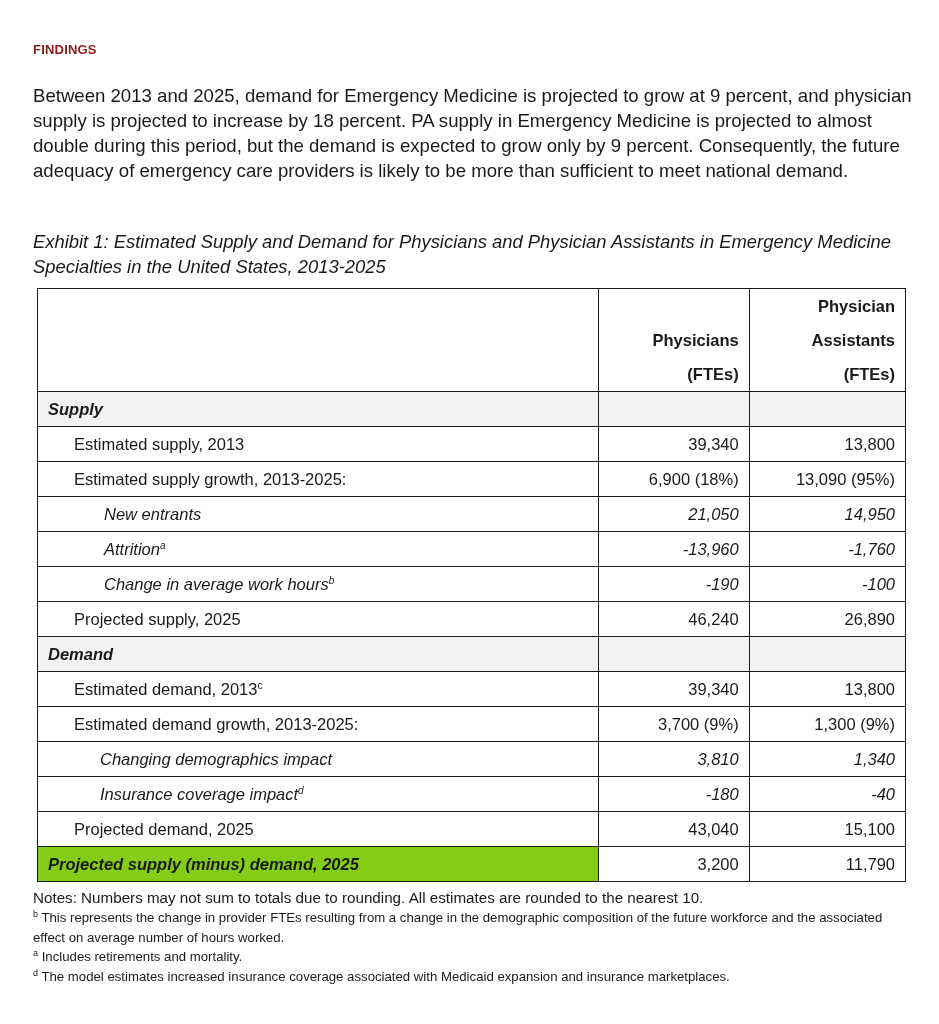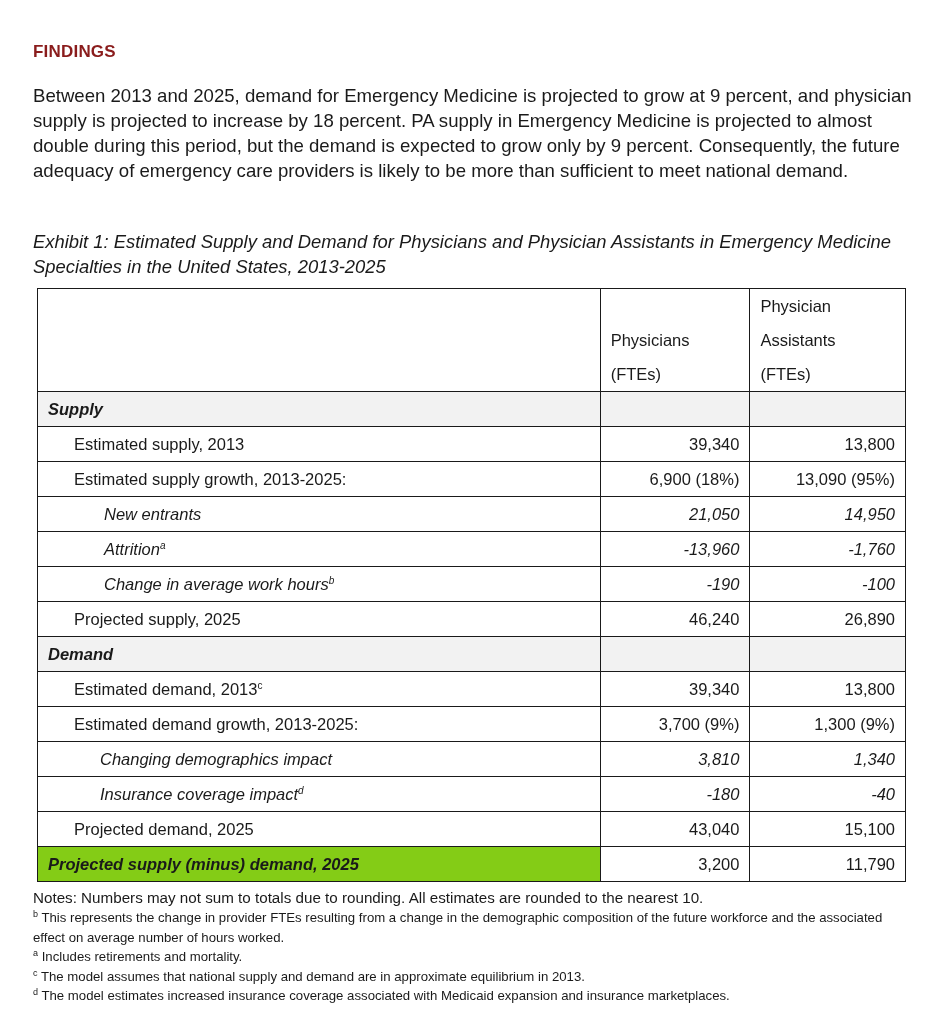--- a/index.html
+++ b/index.html
@@ -2,36 +2,36 @@
 <html><head>
 <meta charset="utf-8">
 <style>
   html, body { margin: 0; padding: 0; background: #ffffff; }
   body {
     width: 939px; height: 1024px; position: relative; overflow: hidden;
     font-family: "Liberation Sans", "DejaVu Sans", sans-serif; color: #1a1a1a;
   }
   .findings {
     position: absolute; left: 33px; top: 42px;
-    font-size: 17px; font-weight: bold; color: #8a1c1c; letter-spacing: 0.2px;
+    font-size: 13px; font-weight: bold; color: #8a1c1c; letter-spacing: 0.2px;
   }
   .intro {
     position: absolute; left: 33px; top: 83px; width: 880px;
     font-size: 18.6px; line-height: 25px; margin: 0;
   }
   .exhibit {
     position: absolute; left: 33px; top: 229px; width: 880px;
     font-size: 18.4px; line-height: 25px; font-style: italic; margin: 0;
   }
   table.tbl {
     position: absolute; left: 37px; top: 288px; width: 869px;
     border-collapse: collapse; font-size: 16.5px;
   }
   .tbl td, .tbl th { border: 1.5px solid #1a1a1a; padding: 0 10px; height: 34px; }
-  .tbl th { font-weight: normal; text-align: left; line-height: 34px; vertical-align: bottom; }
+  .tbl th { font-weight: bold; text-align: right; line-height: 34px; vertical-align: bottom; }
   .tbl thead tr { height: 103px; }
   .tbl .c1 { width: 590px; }
   .tbl .c2 { width: 135px; }
   .tbl .c3 { width: 142px; }
   .tbl td.num { text-align: right; }
   .tbl tr.section td { background: #f2f2f2; font-weight: bold; font-style: italic; }
   .tbl tr.total td { background: #84cc16; font-weight: bold; }
   .tbl tr.total td.num { font-weight: normal; background: #ffffff; }
   .tbl tr.total td.lbl { font-style: italic; }
   .l1 { padding-left: 36px !important; }
@@ -139,15 +139,14 @@
       <td class="num">3,200</td>
       <td class="num">11,790</td>
     </tr>
   </tbody>
 </table>
 
 <div class="notes">
   <div>Notes: Numbers may not sum to totals due to rounding.  All estimates are rounded to the nearest 10.</div>
   <div class="fn"><sup>b</sup> <span>This represents the change in provider FTEs resulting from a change in the demographic composition of the future workforce and the associated effect on average number of hours worked.</span></div>
   <div class="fn"><sup>a</sup> <span>Includes retirements and mortality.</span></div>
-  <div class="fn"><sup>c</sup> <span>The model assumes that national supply and demand are in approximate equilibrium in 2013.</span></div>
   <div class="fn"><sup>d</sup> <span>The model estimates increased insurance coverage associated with Medicaid expansion and insurance marketplaces.</span></div>
 </div>
 
 </body></html>

